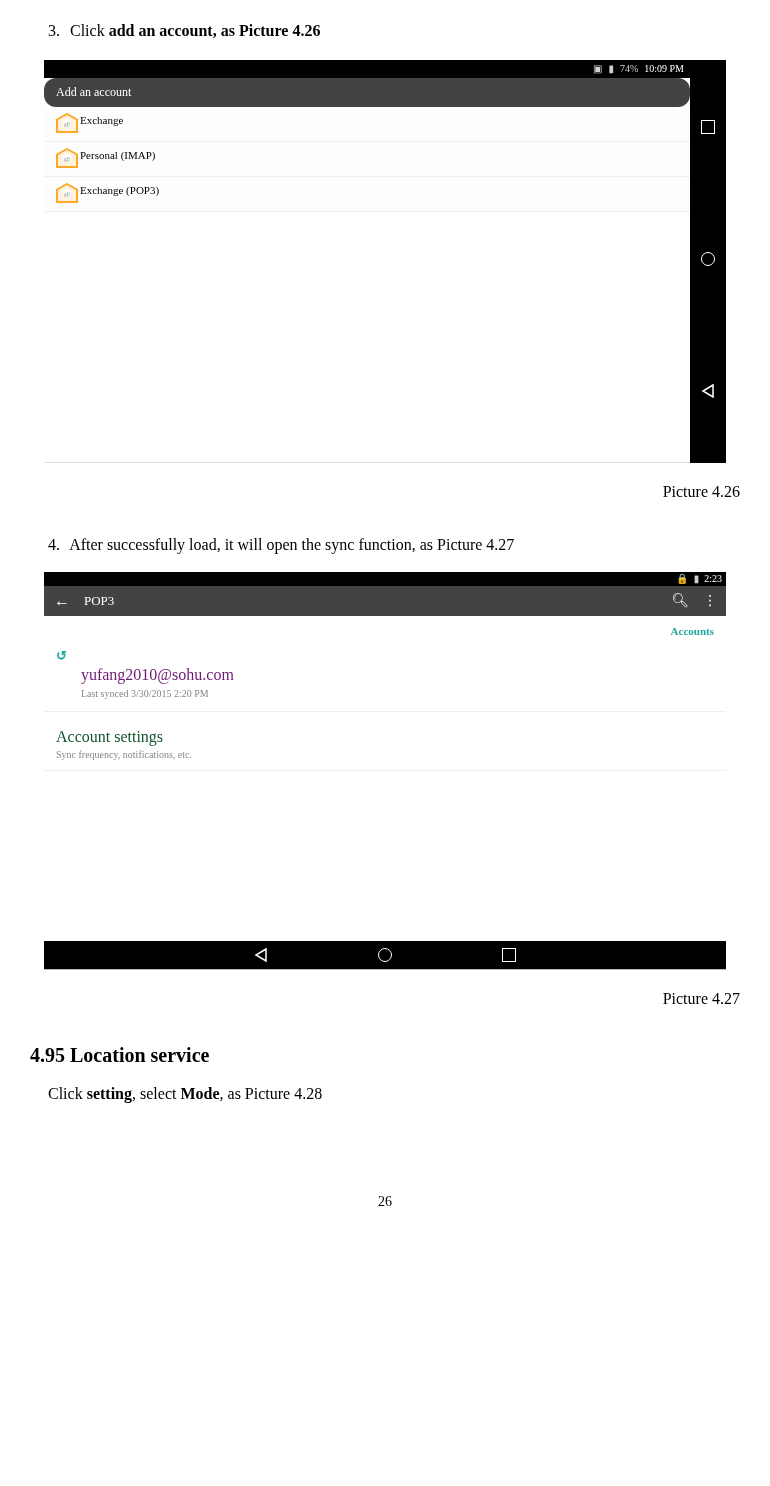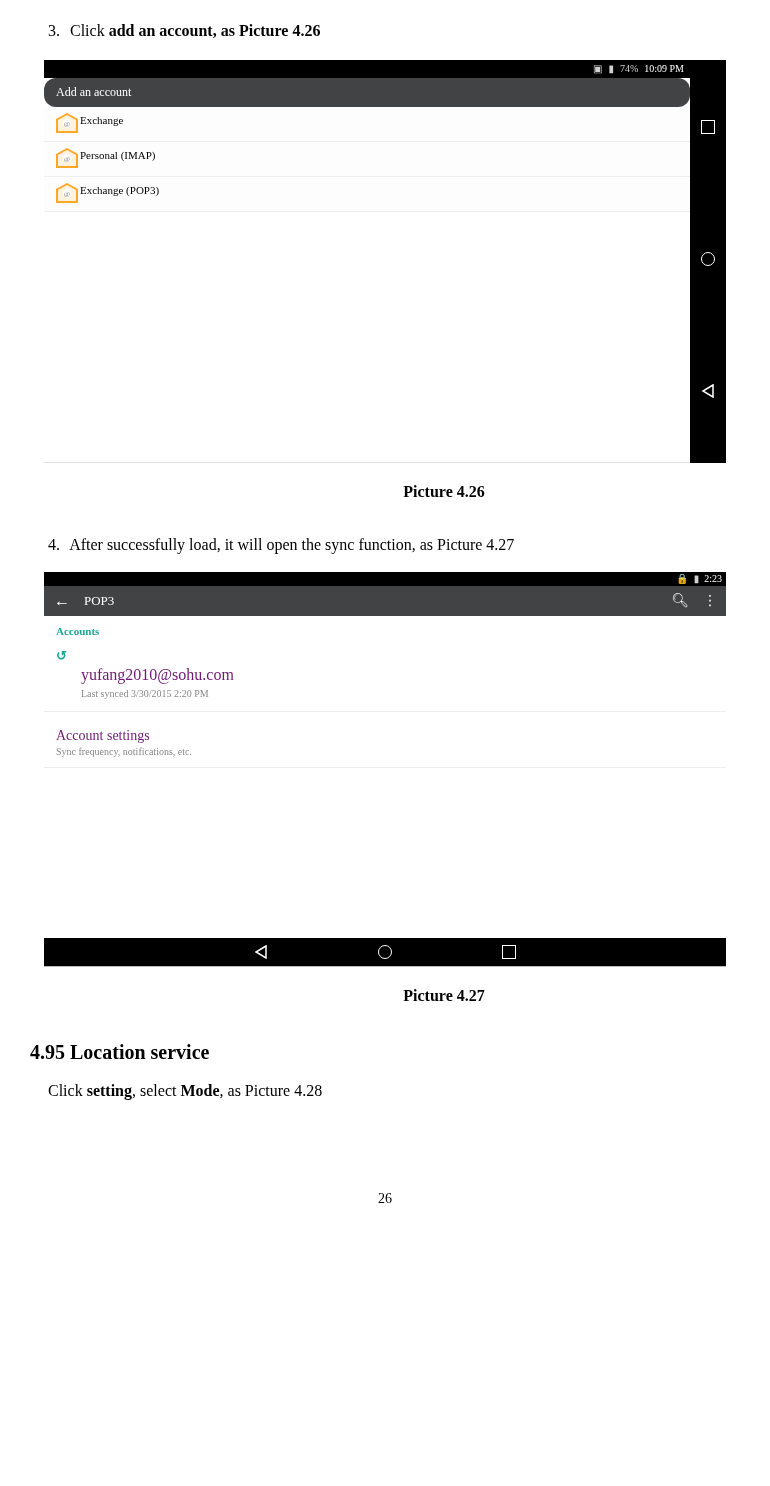--- a/index.html
+++ b/index.html
@@ -14,38 +14,38 @@
   .s426-status .left { margin-right: auto; }
   .s426-hdr { background: #424344; color: #fff; font-size: 12px; padding: 6px 12px; border-radius: 12px; }
   .s426-row { border-bottom: 1px solid #eee; padding: 6px 10px; display: flex; font-size: 11px; background: #fdfdfd; }
   .env-icon { width: 26px; height: 22px; display: flex; align-items: center; justify-content: center; }
   .env-icon svg { display: block; }
   .s426-white { height: 250px; background: #fff; }
   .s426-nav { width: 36px; background: #000; display: flex; flex-direction: column; align-items: center; justify-content: space-around; color: #fff; font-size: 14px; }
   .nav-sq { width: 12px; height: 12px; border: 1.5px solid #fff; }
   .nav-ci { width: 12px; height: 12px; border: 1.5px solid #fff; border-radius: 50%; }
 
-  .caption { text-align: center; margin: 18px 0 30px 118px; font-weight: bold; font-family: "Times New Roman", serif; }
+  .caption { text-align: right; margin: 18px 0 30px 118px; font-weight: normal; font-family: "Times New Roman", serif; }
 
   
   .shot427-wrap { width: 682px; margin: 16px auto 0 auto; background: #fff; border-bottom: 1px solid #bbb; }
   .s427-status { height: 14px; background: #000; color: #d0d0d0; font-size: 10px; display: flex; justify-content: flex-end; align-items: center; padding: 0 4px; gap: 5px; }
   .s427-appbar { background: #424344; color: #fff; height: 30px; display: flex; align-items: center; padding: 0 10px; font-size: 13px; gap: 14px; }
   .s427-appbar .sp { flex: 1; }
   .arrow-left { font-size: 16px; line-height: 1; }
   .magnify { font-size: 14px; }
   .dots { font-size: 14px; letter-spacing: -1px; }
   .s427-list { background: #fff; }
-  .sect-label { color: #1fa89b; font-size: 11px; font-weight: bold; padding: 8px 12px 2px; }
+  .sect-label { color: #1fa89b; font-size: 11px; font-weight: bold; padding: 8px 12px 2px; text-align: right; }
   .acct-row { display: flex; gap: 14px; padding: 4px 12px 10px; border-bottom: 1px solid #eee; }
   .sync-ic { color: #1fa89b; font-weight: bold; font-size: 13px; padding-top: 2px; }
   .acct-email { font-size: 16px; color: #701a75; margin-top: 19px; }
   .acct-sub { font-size: 10px; color: #888; }
   .sett-row { padding: 14px 12px 8px; border-bottom: 1px solid #eee; }
-  .sett-t { font-size: 14px; color: #701a75; }
+  .sett-t { font-size: 16px; color: #14532d; }
   .sett-s { font-size: 10px; color: #888; }
   .s427-white { height: 170px; background: #fff; }
   .s427-nav { background: #000; height: 28px; display: flex; align-items: center; justify-content: center; gap: 110px; }
 
   .section-head { font-weight: bold; font-size: 20px; margin: 20px 0 14px 0; font-family: "Times New Roman", serif; }
   .body-line { margin-left: 18px; }
   .pagenum { text-align: center; margin-top: 87px; font-size: 14px; }
 </style>
 </head>
 <body>

